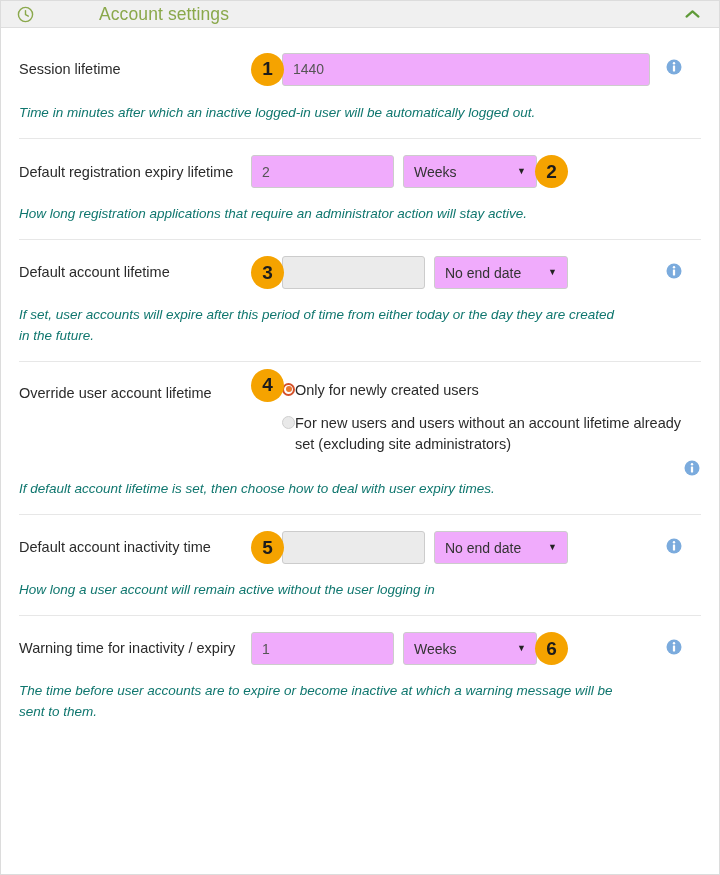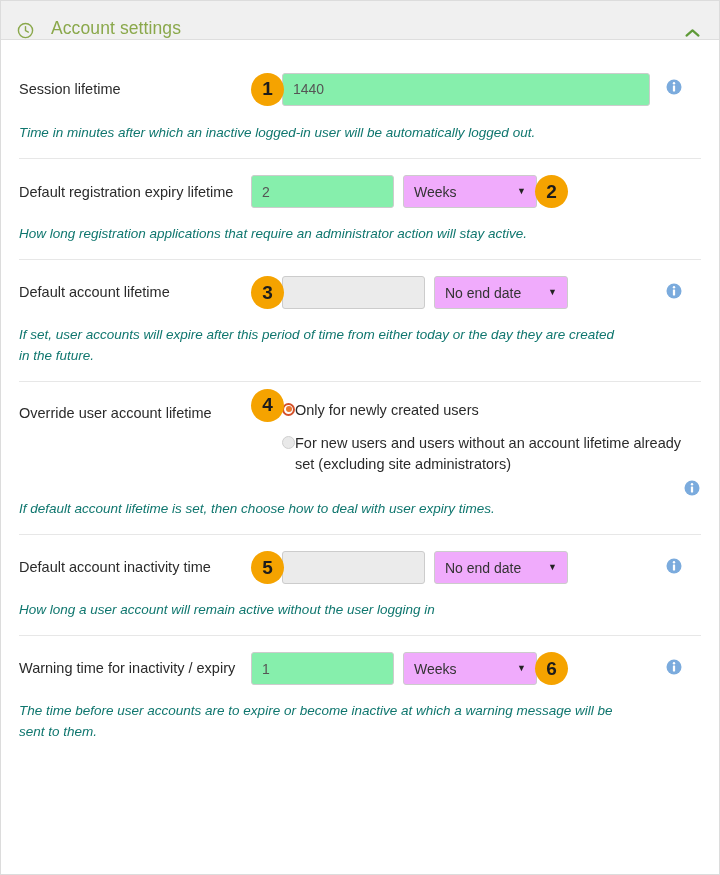--- a/index.html
+++ b/index.html
@@ -15,27 +15,28 @@
     width: 720px;
     height: 875px;
     box-sizing: border-box;
     background: #ffffff;
     border: 1px solid #dcdcdc;
     position: relative;
     overflow: hidden;
   }
   
   .panel-header {
-    height: 39px;
+    height: 27px;
     box-sizing: border-box;
     background: #f0f0f0;
     border-bottom: 1px solid #dedede;
     display: flex;
-    align-items: flex-end;
+    align-items: center;
     padding: 0 14px 0 16px;
+    gap: 48px;
   }
   .clock-icon {
     width: 17px;
     height: 17px;
     flex: 0 0 auto;
     margin-right: 17px;
     display: block;
   }
   .panel-title {
     font-size: 17.5px;
@@ -46,21 +47,21 @@
   }
   .chevron {
     width: 17px;
     height: 12px;
     flex: 0 0 auto;
     margin-right: 4px;
   }
 
   
   .panel-body {
-    padding: 8px 18px;
+    padding: 0 18px;
   }
   .field-block {
     padding: 0;
   }
   .field-row {
     display: flex;
     align-items: center;
     min-height: 44px;
     position: relative;
   }
@@ -84,21 +85,21 @@
     gap: 9px;
     position: relative;
   }
 
   
   .txt {
     box-sizing: border-box;
     height: 33px;
     border: 1px solid #ccc;
     border-radius: 3px;
-    background: #86efac;
+    background: #f0abfc;
     font-family: "Liberation Sans", sans-serif;
     font-size: 14px;
     color: #555;
     padding: 0 10px;
     outline: none;
   }
   .txt.wide { width: 368px; }
   .txt.narrow { width: 143px; }
   .txt:disabled, .txt.disabled {
     background: #ebebeb;

